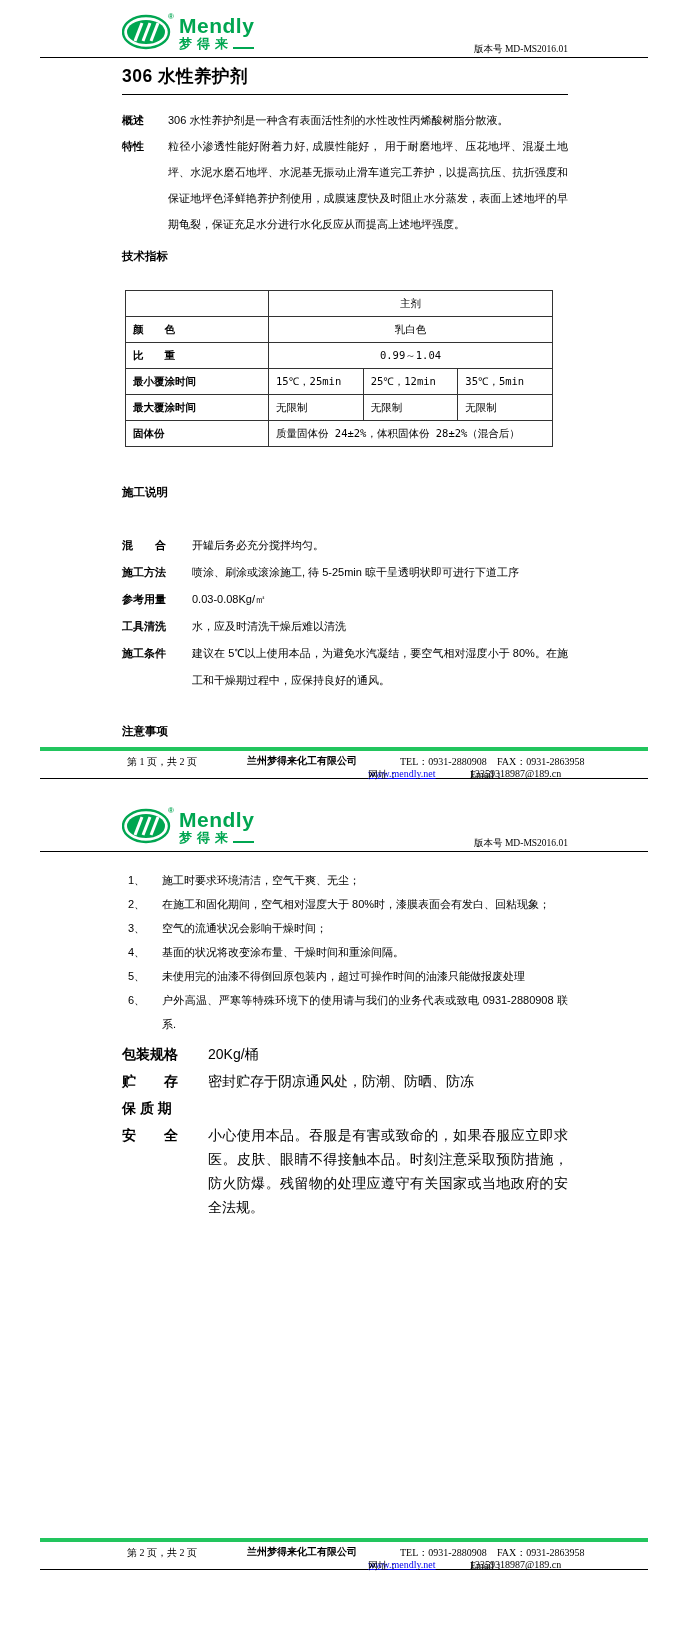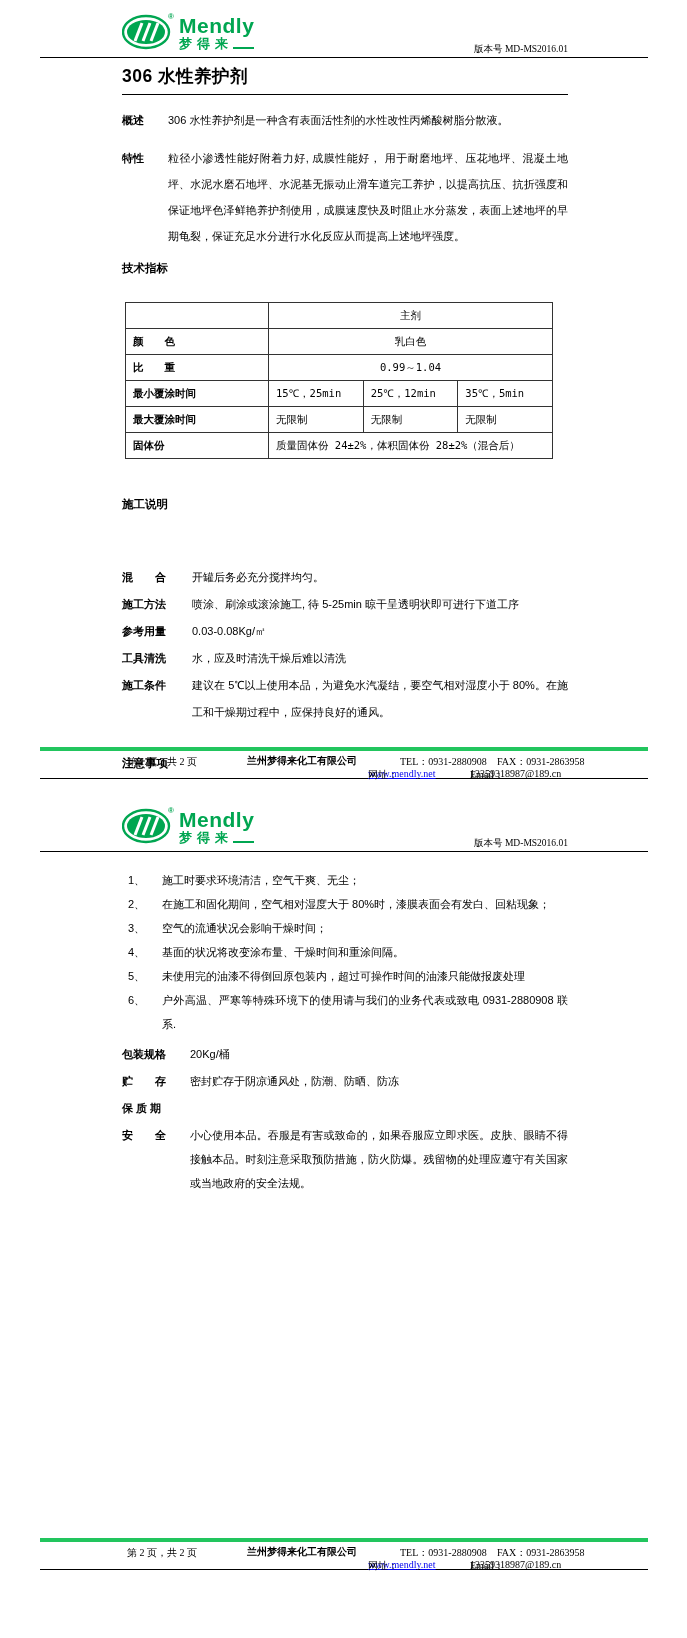--- a/index.html
+++ b/index.html
@@ -36,32 +36,32 @@
   h3.doc-h { font-size: 11.5px; font-weight: bold; margin: 0; }
   .tech-h { margin-top: 12px !important; }
   .spec-h { margin-top: 38px !important; }
   .notes-h { margin-top: 30px !important; }
 
   table.spec { border-collapse: collapse; margin-top: 26px; margin-left: 3px; table-layout: fixed; width: 428px; }
   table.spec td { border: 1px solid #333; font-size: 10.5px; height: 26px; padding: 2px 7px; font-family: "DejaVu Sans Mono", monospace; }
   table.spec td.c0 { width: 143px; font-family: "Liberation Sans", sans-serif; font-weight: bold; }
   table.spec td.ctr { text-align: center; }
 
-  .spec-items { margin-top: 52px; }
+  .spec-items { margin-top: 32px; }
   .spec-item { display: flex; gap: 10px; font-size: 11px; line-height: 27px; }
   .spec-item-label { font-weight: bold; width: 60px; flex: none; }
   .spec-item-text { flex: 1; text-align: justify; }
 
   .note { display: flex; font-size: 11px; line-height: 24px; }
   .notes-list { margin-top: 18px; }
   .note-num { width: 40px; flex: none; padding-left: 6px; }
   .note-text { flex: 1; text-align: justify; }
 
   .fields { margin-top: 6px; }
-  .field { display: flex; gap: 10px; font-size: 11px; line-height: 24px; margin-top: 3px; }
+  .field { display: flex; gap: 28px; font-size: 14px; line-height: 24px; margin-top: 3px; }
   .field-label { font-weight: bold; width: 58px; flex: none; }
   .field-text { flex: 1; text-align: justify; }
 
   .doc-footer { position: absolute; left: 40px; width: 608px; height: 32px;
     border-top: 4px solid #22c55e; border-bottom: 1px solid #000; font-size: 10px; }
   #footer1 { top: 747px; }
   #footer2 { top: 1538px; }
   .doc-footer span { position: absolute; white-space: nowrap; font-family: "Liberation Serif", serif; }
   .f-page { left: 87px; top: 4px; }
   .f-company { left: 207px; top: 3px; font-weight: bold; font-family: "Liberation Sans", sans-serif !important; }
@@ -98,21 +98,21 @@
     <div class="version">版本号 MD-MS2016.01</div>
   </div>
 
   <h1 class="title">306 水性养护剂</h1>
   <div class="title-rule"></div>
 
   <div class="sec">
     <span class="sec-label">概述</span>
     <span class="sec-text">306 水性养护剂是一种含有表面活性剂的水性改性丙烯酸树脂分散液。</span>
   </div>
-  <div class="sec" style="margin-top:12px;">
+  <div class="sec" style="margin-top:0;">
     <span class="sec-label">特性</span>
     <span class="sec-text">粒径小渗透性能好附着力好, 成膜性能好， 用于耐磨地坪、压花地坪、混凝土地坪、水泥水磨石地坪、水泥基无振动止滑车道完工养护，以提高抗压、抗折强度和保证地坪色泽鲜艳养护剂使用，成膜速度快及时阻止水分蒸发，表面上述地坪的早期龟裂，保证充足水分进行水化反应从而提高上述地坪强度。</span>
   </div>
 
   <h3 class="doc-h tech-h">技术指标</h3>
 
   <table class="spec">
     <tbody>
         <tr>
       <td class="c0"></td>

